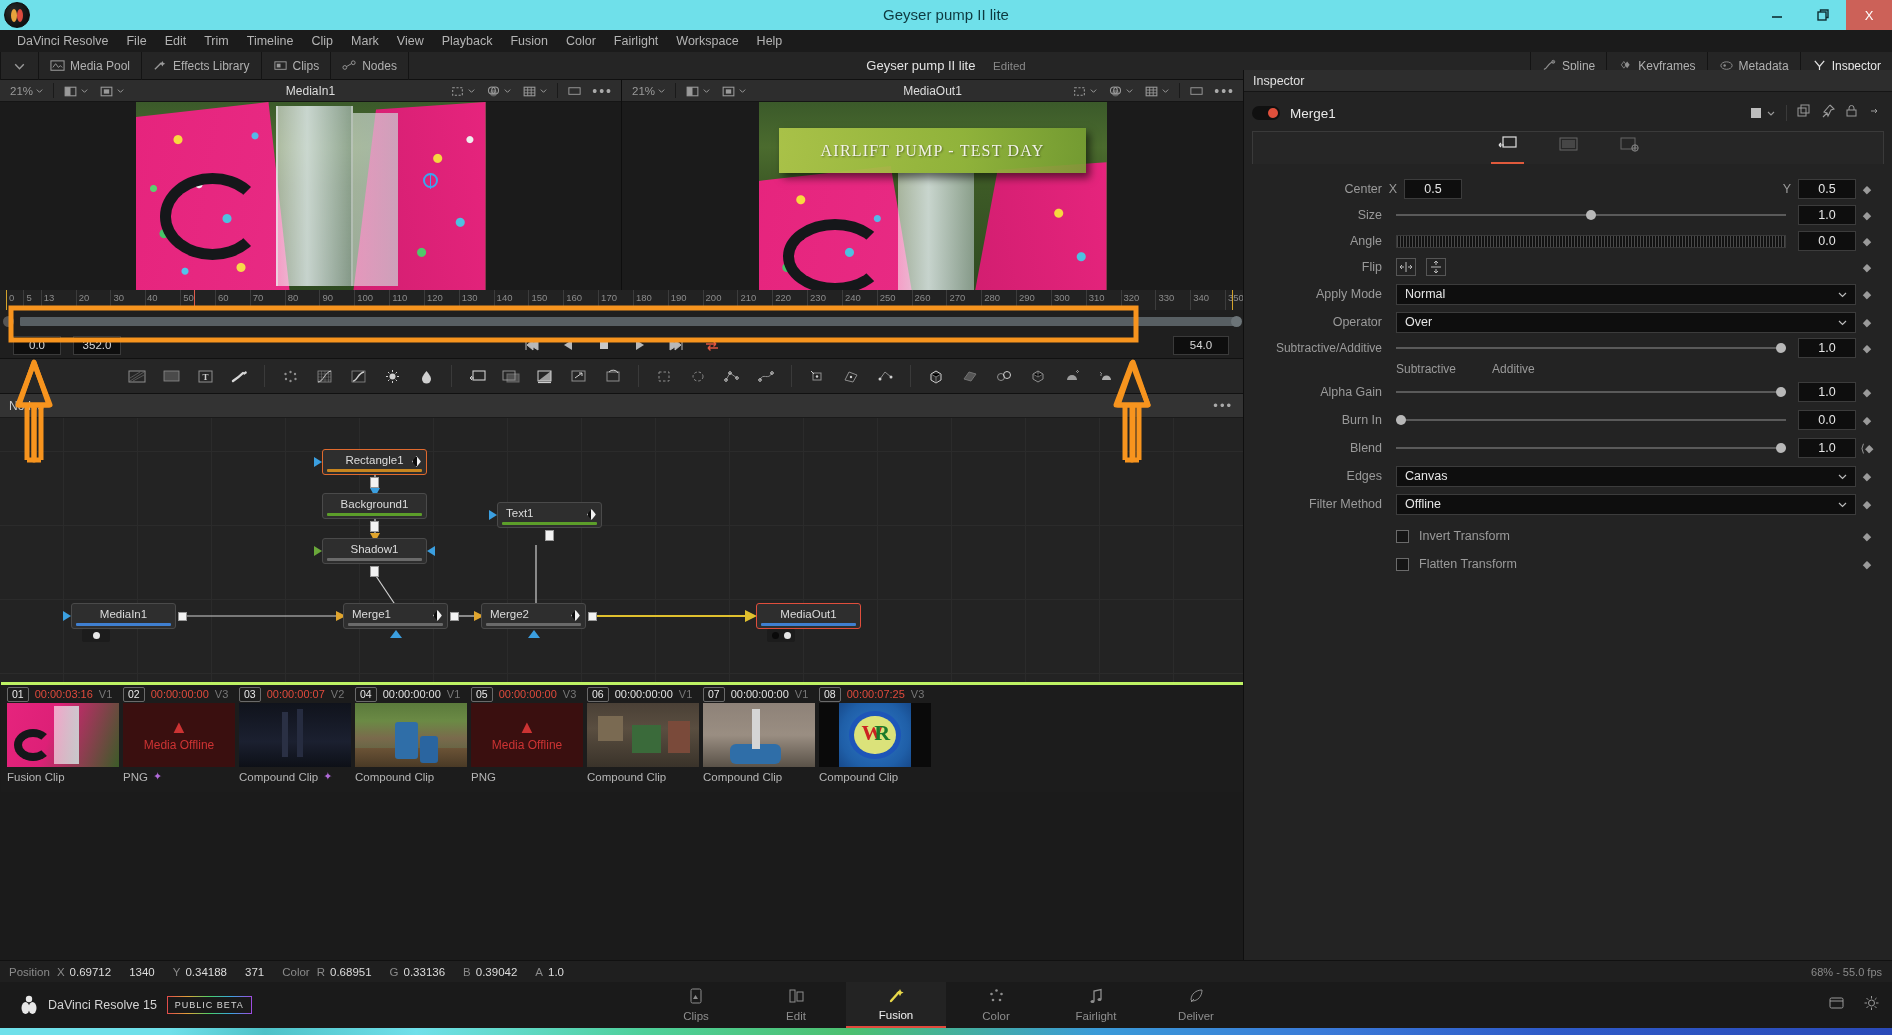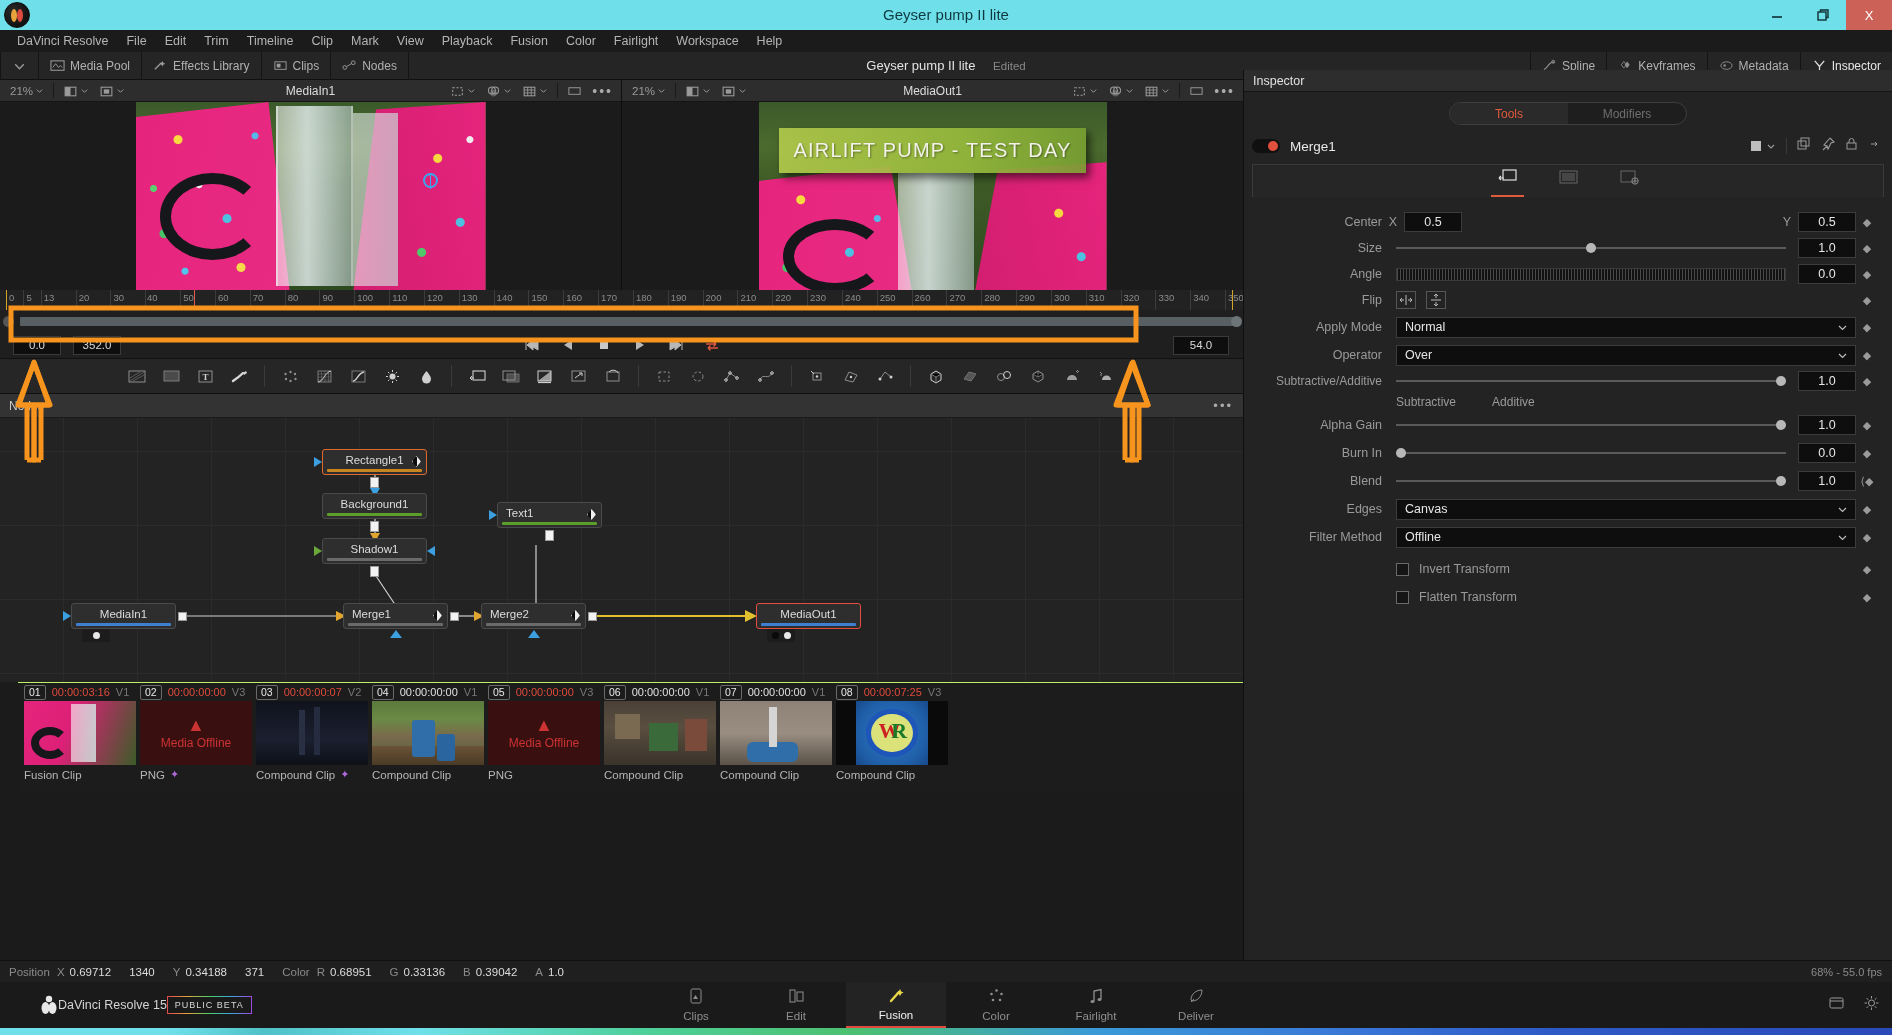--- a/index.html
+++ b/index.html
@@ -154,22 +154,22 @@
   
   .img-right { width: 348px; height: 188px; position: relative; overflow: hidden;
     background: linear-gradient(180deg,#3b5a2a 0%, #4b6b2e 24%, #3d5a26 45%, #2e4a20 100%); }
   .banner {
     position: absolute; left: 6%; top: 14%; width: 88%; height: 24%;
     background: linear-gradient(90deg, rgba(176,200,74,.93) 0%, rgba(150,185,60,.92) 60%, rgba(120,160,50,.9) 100%);
     display: flex; align-items: center; justify-content: center;
     box-shadow: 4px 5px 8px rgba(0,0,0,.55);
   }
   .banner span {
-    color: #f2f2e8; font-size: 20px; letter-spacing: 1.2px;
-    text-shadow: 1px 1px 2px rgba(0,0,0,.4); white-space: nowrap;
+    color: #f2f2e8; font-size: 16px; letter-spacing: 1.2px;
+    text-shadow: 1px 1px 2px rgba(0,0,0,.4); white-space: nowrap; font-family: Liberation Serif, serif;
   }
 
   
   .ruler-wrap { position: absolute; top: 290px; left: 0; width: 1243px; height: 20px; background: #222; }
   .ruler { position: relative; width: 100%; height: 20px; overflow: hidden; }
   .tick { position: absolute; top: 0; width: 1px; height: 20px; background: #3c3c3c; }
   .tick-lbl { position: absolute; top: 2px; font-size: 9.5px; color: #8b8b8b; padding-left: 3px; }
   .ruler-in  { position: absolute; top: 0; width: 1px; height: 20px; background: #d4a32b; }
   .ruler-ph  { position: absolute; top: 0; width: 1px; height: 20px; background: #e05b4a; }
   .ruler-out { position: absolute; top: 0; width: 1px; height: 20px; background: #d4a32b; }
@@ -267,22 +267,22 @@
   .node .toggles {
     position: absolute; left: 10px; bottom: -14px; width: 28px; height: 13px;
     background: #1c1c1c; border-radius: 2px; display: flex; align-items: center;
     justify-content: space-around; padding: 0 2px;
   }
   .node .toggles i { width: 7px; height: 7px; border-radius: 50%; background: #0a0a0a; display: block; }
   .node .toggles i.on { background: #e8e8e8; }
 
   
   .clipstrip {
-    position: absolute; top: 682px; left: 18px; width: 1243px; height: 110px;
-    background: #1c1c1c; border-top: 1px solid #bef264;
+    position: absolute; top: 682px; left: 1px; width: 1243px; height: 110px;
+    background: #1c1c1c; border-top: 3px solid #bef264;
   }
   .clip-meta-row { display: flex; height: 18px; align-items: center; font-size: 11px; }
   .cm { display: flex; align-items: center; gap: 6px; padding-left: 6px; }
   .cm .num {
     border: 1px solid #6a6a6a; border-radius: 2px; padding: 0px 4px;
     color: #e8e8e8; font-size: 10.5px; line-height: 13px;
   }
   .cm .tc { font-size: 11px; }
   .cm .tc.red { color: #e04a3c; }
   .cm .tc.wh { color: #e0e0e0; }
@@ -339,21 +339,21 @@
   }
   .st-lbl { color: #8a8a8a; margin-right: 7px; }
   .st-val { color: #dcdcdc; margin-right: 18px; }
   .st-right { position: absolute; right: 10px; color: #8a8a8a; font-size: 11px; }
 
   
   .bottomnav {
     position: absolute; top: 982px; left: 0; width: 1892px; height: 46px;
     background: #1a1a1a; display: flex; align-items: center;
   }
-  .bn-left { display: flex; align-items: center; padding-left: 40px; }
+  .bn-left { display: flex; align-items: center; gap: 10px; padding-left: 20px; }
   .bn-logo { width: 18px; height: 20px; position: relative; }
   .bn-name { font-size: 12.5px; color: #d4d4d4; }
   .bn-beta {
     font-size: 9px; letter-spacing: 1px; color: #d8d8d8; padding: 3px 7px;
     border: 1px solid; border-image: linear-gradient(90deg,#e04a4a,#e0a53a,#4ad06a,#3aa6e0,#a04ae0) 1;
   }
   .bn-pages { position: absolute; left: 0; right: 0; display: flex; justify-content: center; gap: 0px; }
   .bn-page {
     width: 100px; height: 46px; display: flex; flex-direction: column;
     align-items: center; justify-content: center; gap: 3px;
@@ -1281,26 +1281,20 @@
         </div>
       </div>
   </div>
 
   <div style="position:absolute; top:70px; left:1243px; width:649px; height:890px; background:#232323; border-left:1px solid #0f0f0f;">
 
     <div style="height:22px; background:#2d2d2d; border-bottom:1px solid #151515; display:flex; align-items:center; padding-left:9px; font-size:12.5px; color:#e0e0e0;">
       <span>Inspector</span>
     </div>
 
-    <div style="display:flex; justify-content:center; padding-top:10px;">
-      <div style="display:flex; border:1px solid #3e3e3e; border-radius:12px; overflow:hidden; background:#1e1e1e;">
-        <div style="width:118px; height:21px; display:flex; align-items:center; justify-content:center; font-size:12px; color:#e05a3c; background:#2a2a2a;">Tools</div>
-        <div style="width:118px; height:21px; display:flex; align-items:center; justify-content:center; font-size:12px; color:#6e6e6e;">Modifiers</div>
-      </div>
-    </div>
 
     <div style="display:flex; align-items:center; padding:12px 12px 0 8px; gap:10px;">
       <span style="width:28px; height:14px; border-radius:7px; background:#101010; display:flex; align-items:center; justify-content:flex-end; padding-right:2px;">
         <i style="width:10px; height:10px; border-radius:50%; background:#e0503c; display:block;"></i>
       </span>
       <span style="font-size:13.5px; color:#e8e8e8;">Merge1</span>
       <span style="flex:1"></span>
       <span style="display:flex; align-items:center; gap:5px;">
         <i style="width:10px; height:10px; background:#bdbdbd; display:block;"></i>
         <svg width="10" height="10" viewBox="0 0 10 10">

